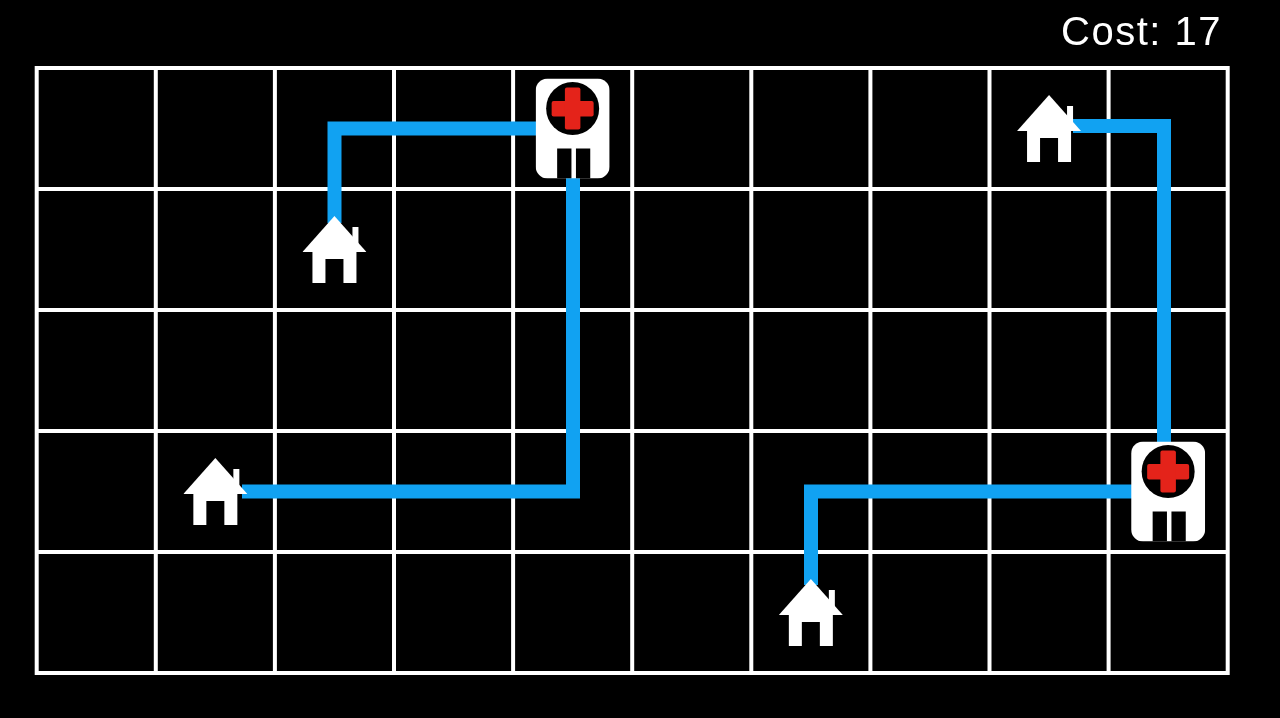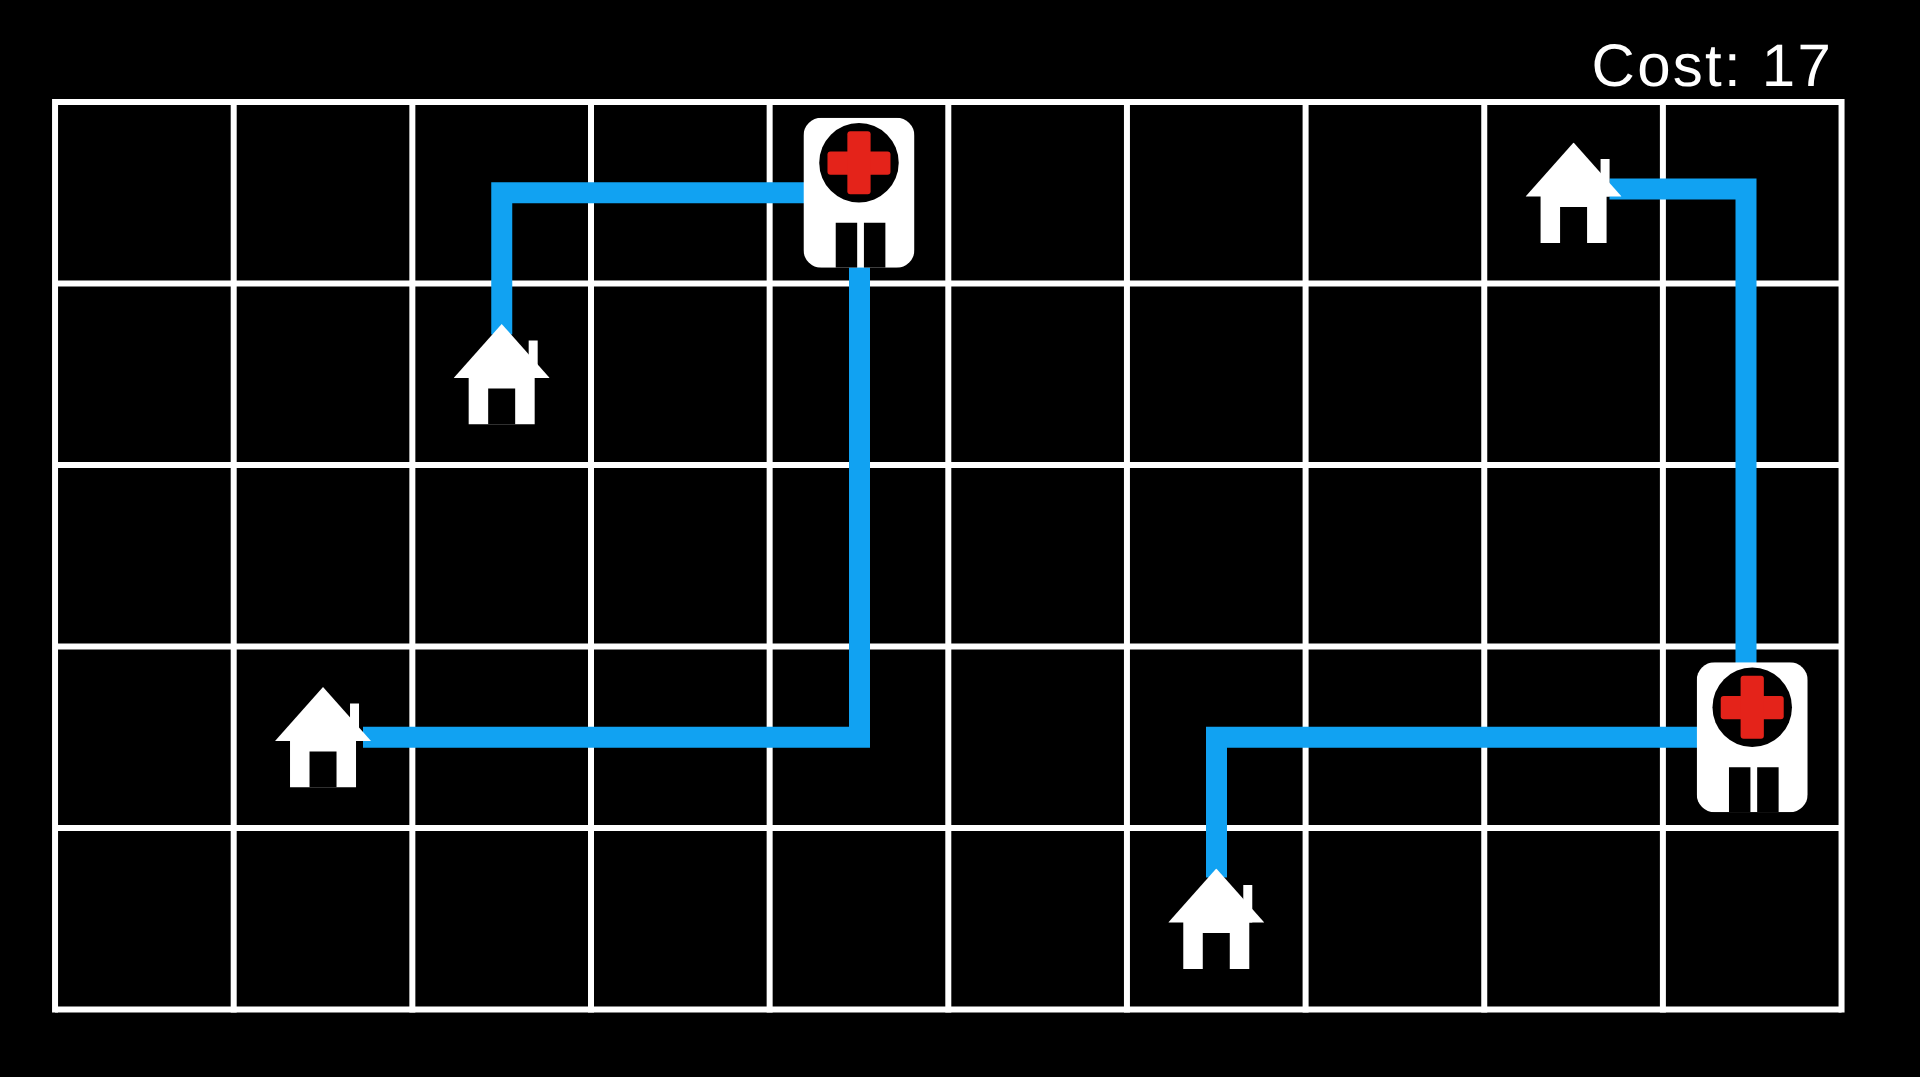--- a/index.html
+++ b/index.html
@@ -12,21 +12,21 @@
     font-family: "Liberation Sans", "DejaVu Sans", sans-serif;
   }
   .screen {
     position: relative;
     width: 1280px;
     height: 718px;
     background: var(--bg-color, #000);
   }
   .cost {
     position: absolute;
-    top: 15px;
+    top: 2px;
     right: 58px;
     color: var(--hud-color, #fff);
     font-size: 40px;
     font-weight: 300;
     letter-spacing: 1.5px;
     line-height: 58px;
     z-index: 5;
     user-select: none;
   }
   svg.board {

